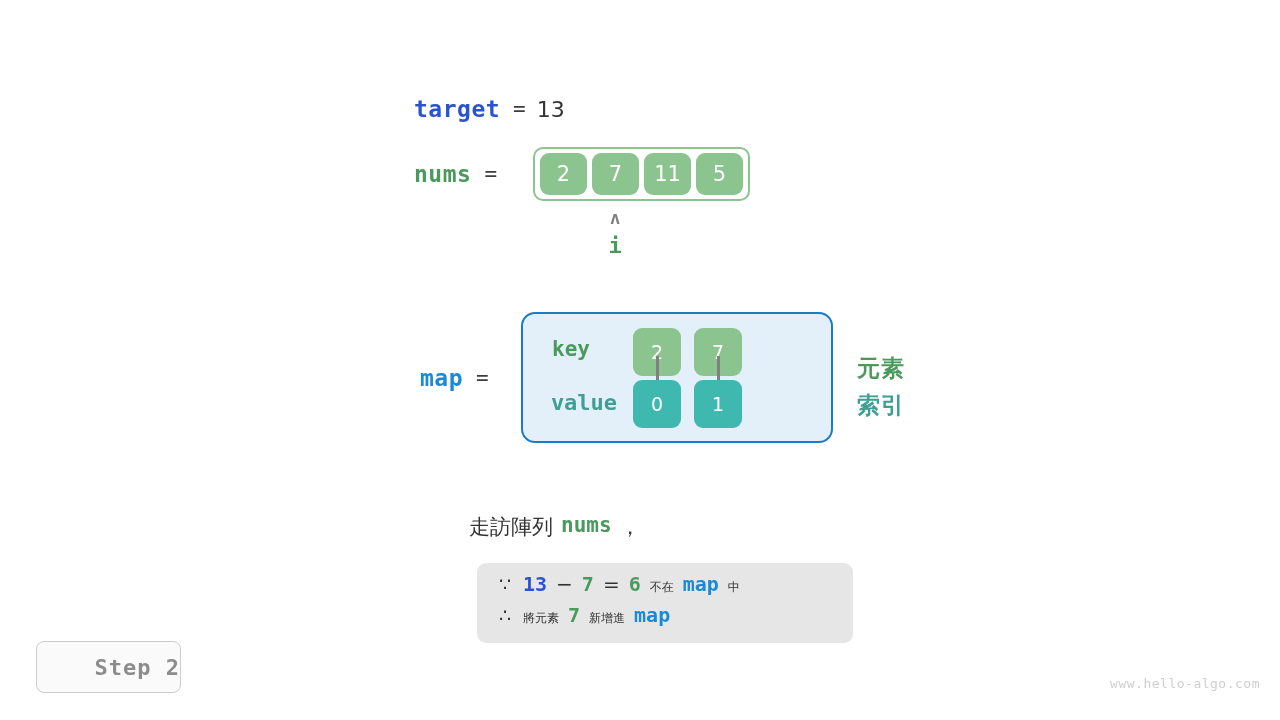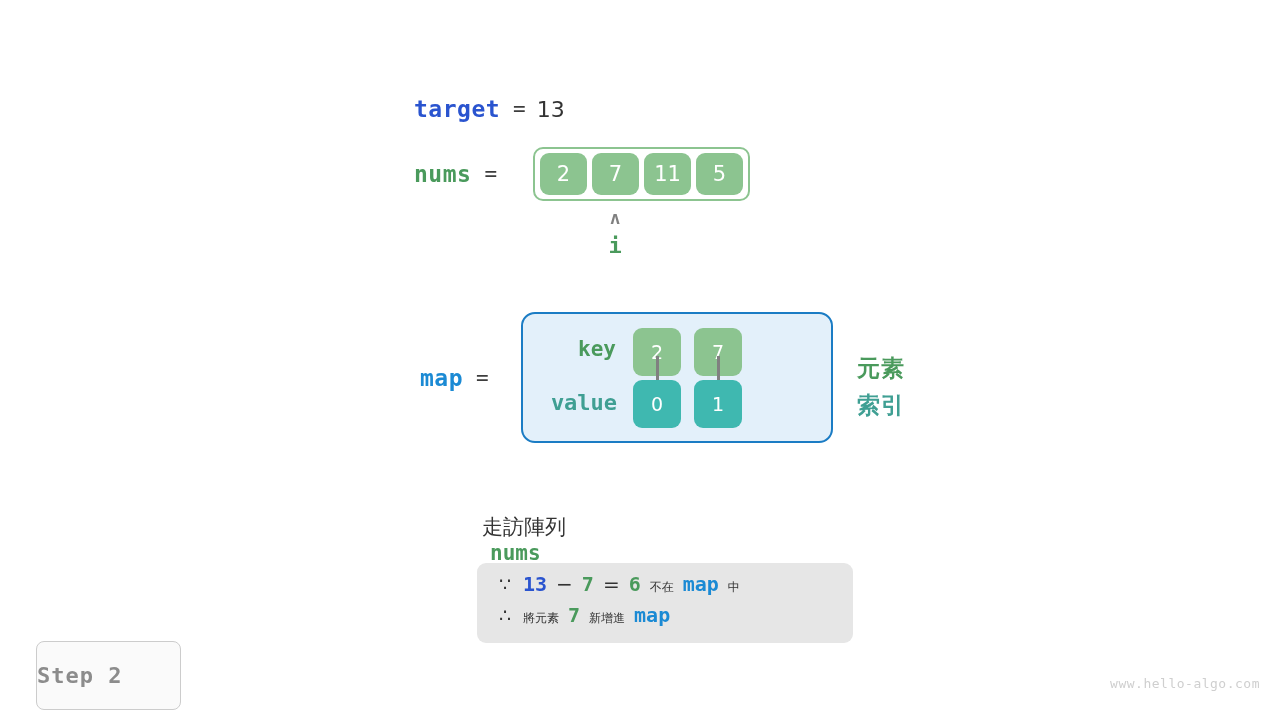--- a/index.html
+++ b/index.html
@@ -159,21 +159,21 @@
     border: 2px solid #1b7cc4;
     border-radius: 14px;
     background: #e3f0fa;
   }
 
   #map-rowlabel-key {
     position: absolute;
     left: 552px;
     top: 337px;
     width: 64px;
-    text-align: right;
+    text-align: left;
     font-family: "DejaVu Sans Mono", monospace;
     font-weight: bold;
     font-size: 21px;
     color: #4a9a5c;
   }
   #map-rowlabel-value {
     position: absolute;
     left: 540px;
     top: 390px;
     width: 88px;
@@ -237,27 +237,26 @@
     font-weight: bold;
     font-size: 23px;
     color: #3f9f93;
     letter-spacing: 1px;
     text-align: right;
   }
 
   
   #caption-line {
     position: absolute;
-    left: 482px;
+    left: 469px;
     top: 513px;
     height: 30px;
     display: flex;
     align-items: flex-start;
     white-space: pre;
-    flex-direction: column;
   }
   #caption-line .cn {
     font-family: "DejaVu Sans", sans-serif;
     font-size: 21px;
     color: #333333;
   }
   #caption-line .code-green {
     font-family: "DejaVu Sans Mono", monospace;
     font-weight: bold;
     font-size: 21px;
@@ -318,28 +317,28 @@
     color: #333333;
   }
   .sp { display: inline-block; width: 9px; }
 
   
   #step-badge {
     position: absolute;
     left: 36px;
     top: 641px;
     width: 145px;
-    height: 69px;
+    height: 52px;
     box-sizing: border-box;
     border: 1px solid #cccccc;
     border-radius: 8px;
     background: #fafafa;
     display: flex;
     align-items: center;
-    justify-content: flex-start;
+    justify-content: flex-end;
   }
   #step-badge span {
     font-family: "DejaVu Sans Mono", monospace;
     font-weight: bold;
     font-size: 22px;
     color: #8c8c8c;
     letter-spacing: 1px;
   }
 
   

